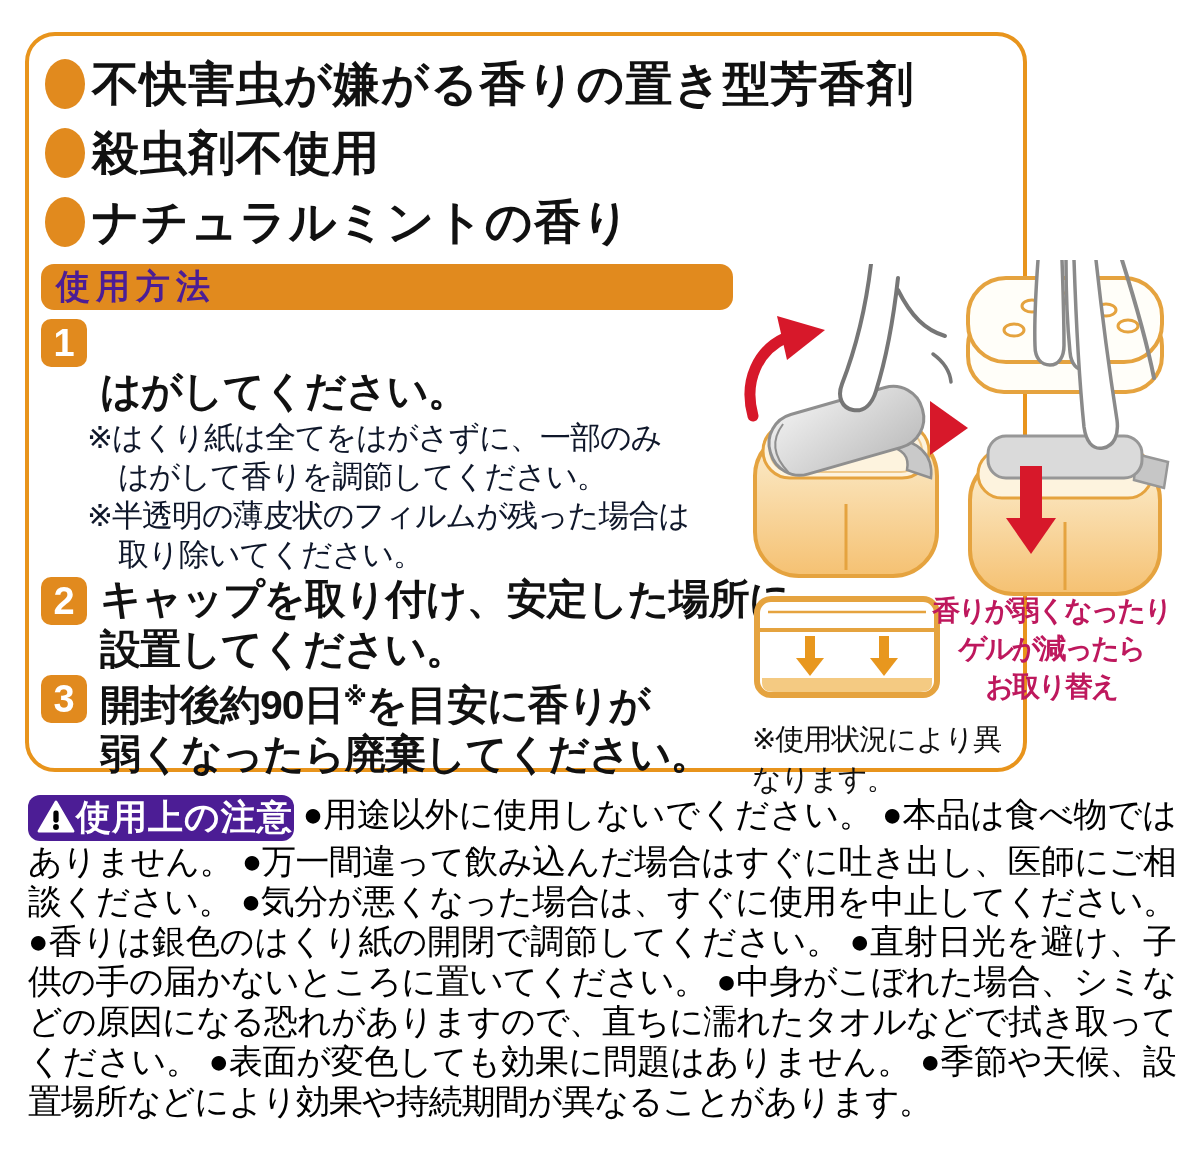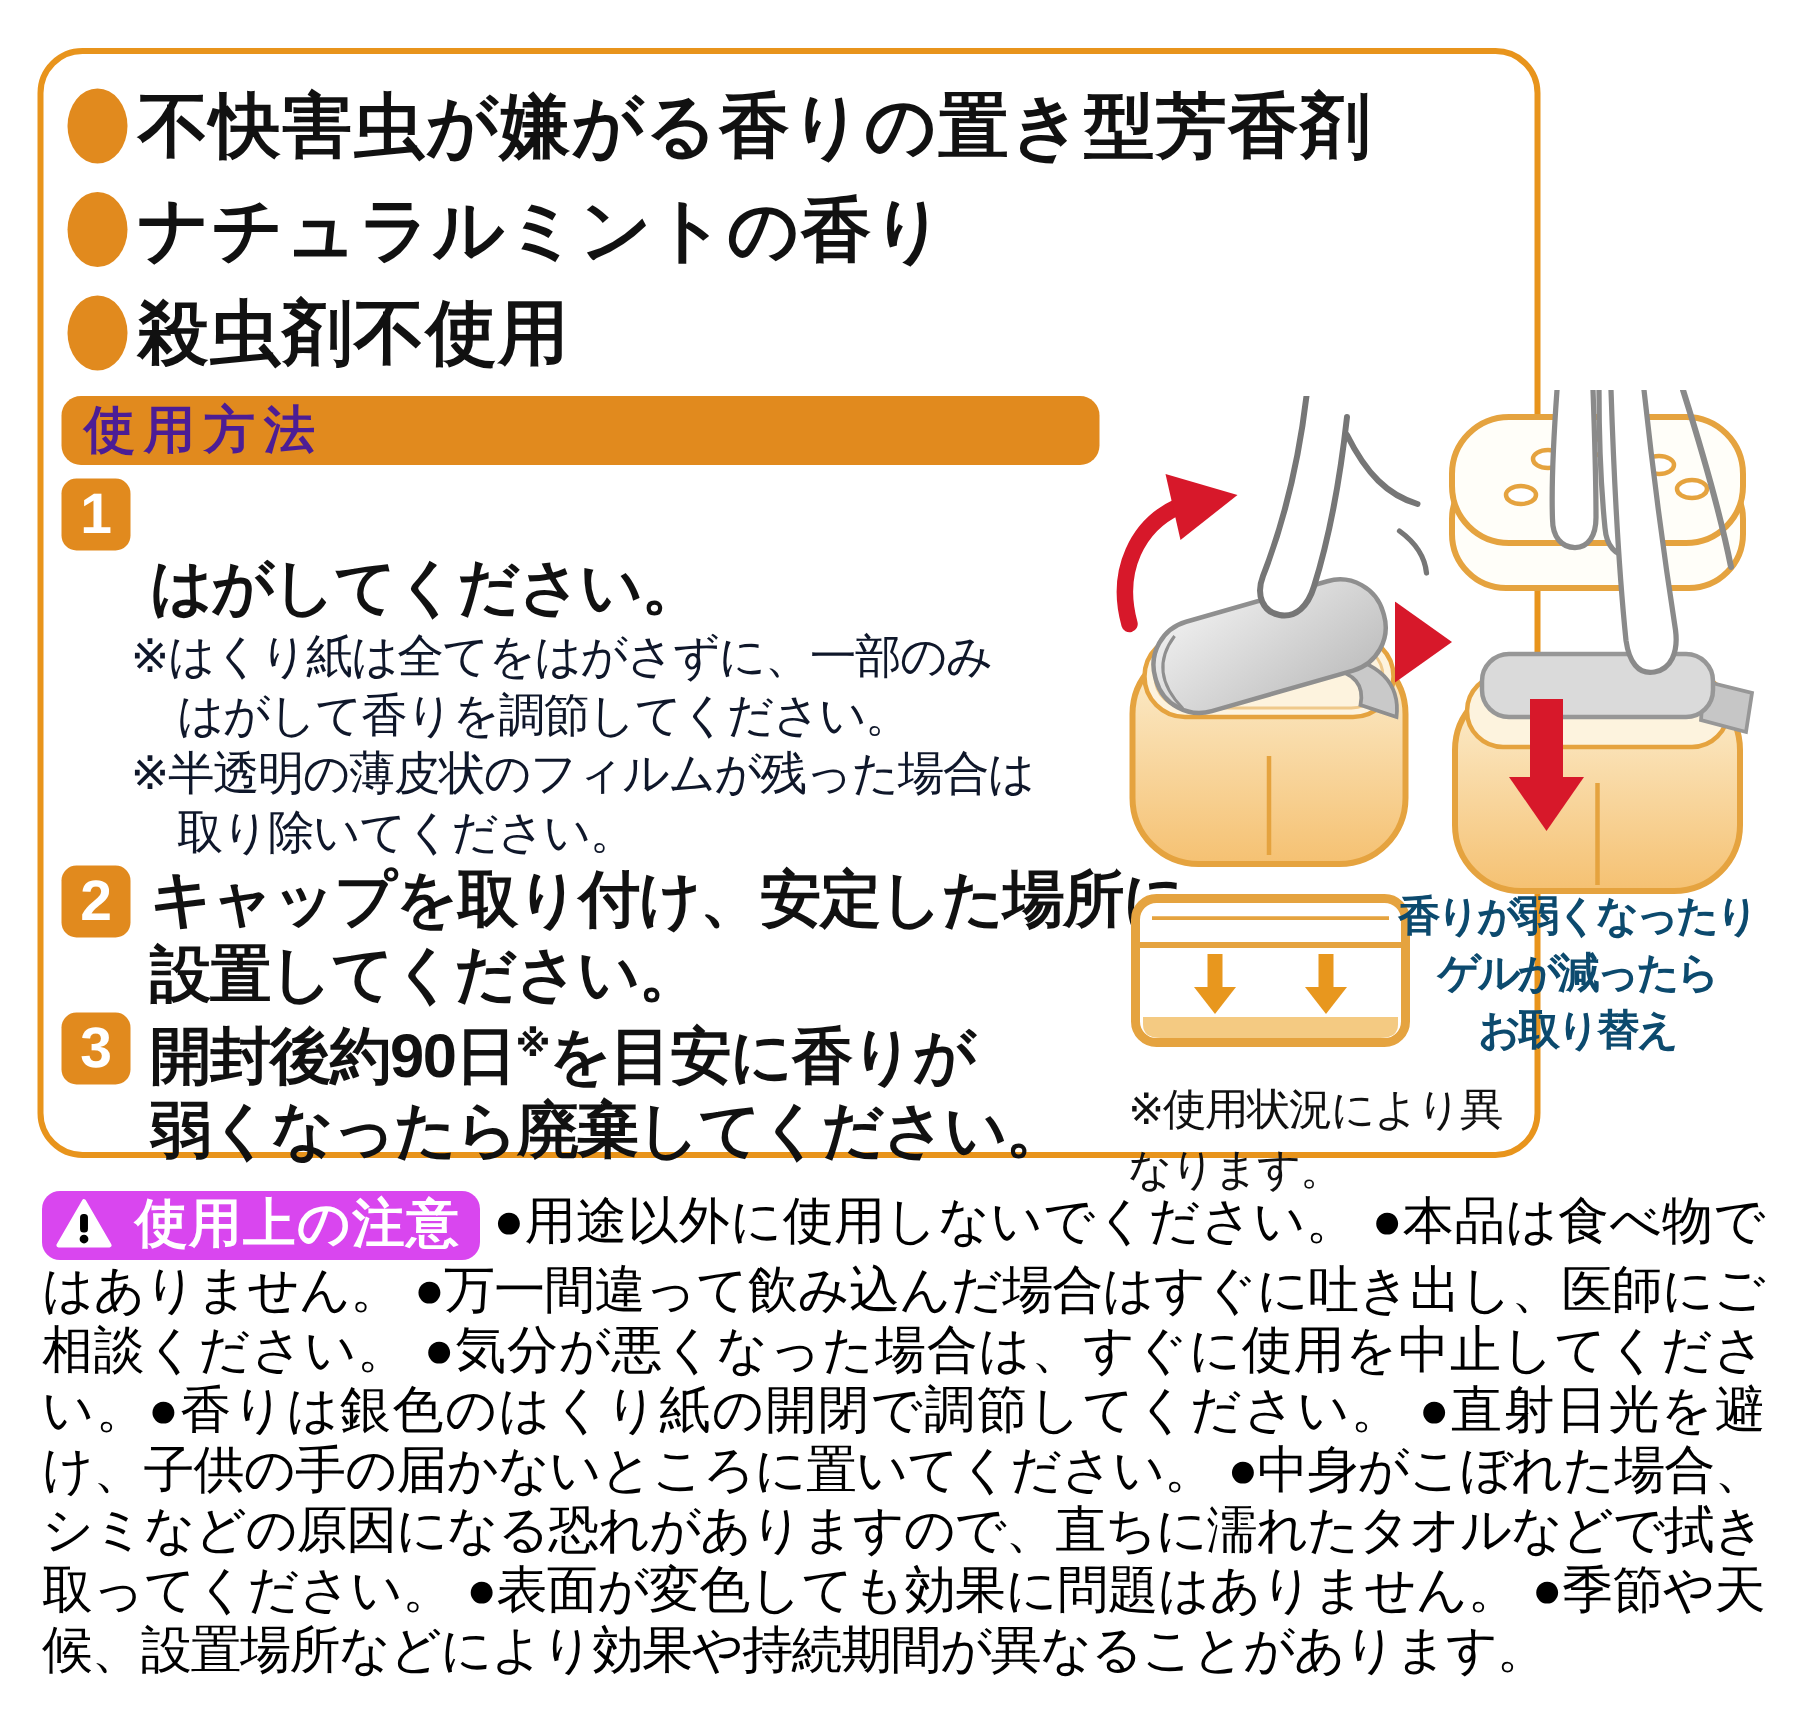--- a/index.html
+++ b/index.html
@@ -66,36 +66,36 @@
   }
   .note-l2 { padding-left: 31px; }
   
   .illus { position: absolute; }
   .next-arrow { position: absolute; left: 901px; top: 365px; }
   
   .gel-wrap { position: absolute; left: 723px; top: 558px; }
   .replace-caption {
     position: absolute; left: 900px; top: 556px; width: 245px;
     text-align: center; font-size: 28px; font-weight: bold;
-    line-height: 38px; letter-spacing: -2px; color: #0c4a6e;
+    line-height: 38px; letter-spacing: -2px; color: #be185d;
   }
   .replace-note {
     position: absolute; left: 723px; top: 684px;
     font-size: 29px; letter-spacing: -1px; color: #111;
   }
   
   .caution {
     position: absolute; left: 28px; top: 794px; width: 1148px;
     font-size: 34px; line-height: 40px; letter-spacing: -1px; color: #000;
     text-align: justify;
   }
   .caution-badge {
-    display: inline-flex; align-items: center; gap: 15px;
-    background: #d946ef; border-radius: 12px;
-    padding: 3px 13px 5px 9px; margin-right: 8px;
+    display: inline-flex; align-items: center; gap: 1px;
+    background: #4c1d95; border-radius: 12px;
+    padding: 3px 1px 5px 9px; margin-right: 8px;
     vertical-align: -8px;
   }
   .caution-badge .badge-label {
     color: #fff; font-size: 35px; font-weight: bold; letter-spacing: 1px;
     line-height: 38px;
   }
 </style>
 </head>
 <body>
 
@@ -103,25 +103,25 @@
 
   <div class="main-box">
 
     <div class="features">
       <div class="feature">
         <span class="bullet-dot"></span>
         <span class="feature-text">不快害虫が嫌がる香りの置き型芳香剤</span>
       </div>
       <div class="feature">
         <span class="bullet-dot"></span>
-        <span class="feature-text">ナチュラルミントの香り</span>
+        <span class="feature-text">殺虫剤不使用</span>
       </div>
       <div class="feature">
         <span class="bullet-dot"></span>
-        <span class="feature-text">殺虫剤不使用</span>
+        <span class="feature-text">ナチュラルミントの香り</span>
       </div>
     </div>
 
     <div class="banner">
       <span>使用方法</span>
     </div>
 
     <div class="step" style="left:12px; top:280px;">
       <div class="step-num">1</div>
       <div class="step-text">

